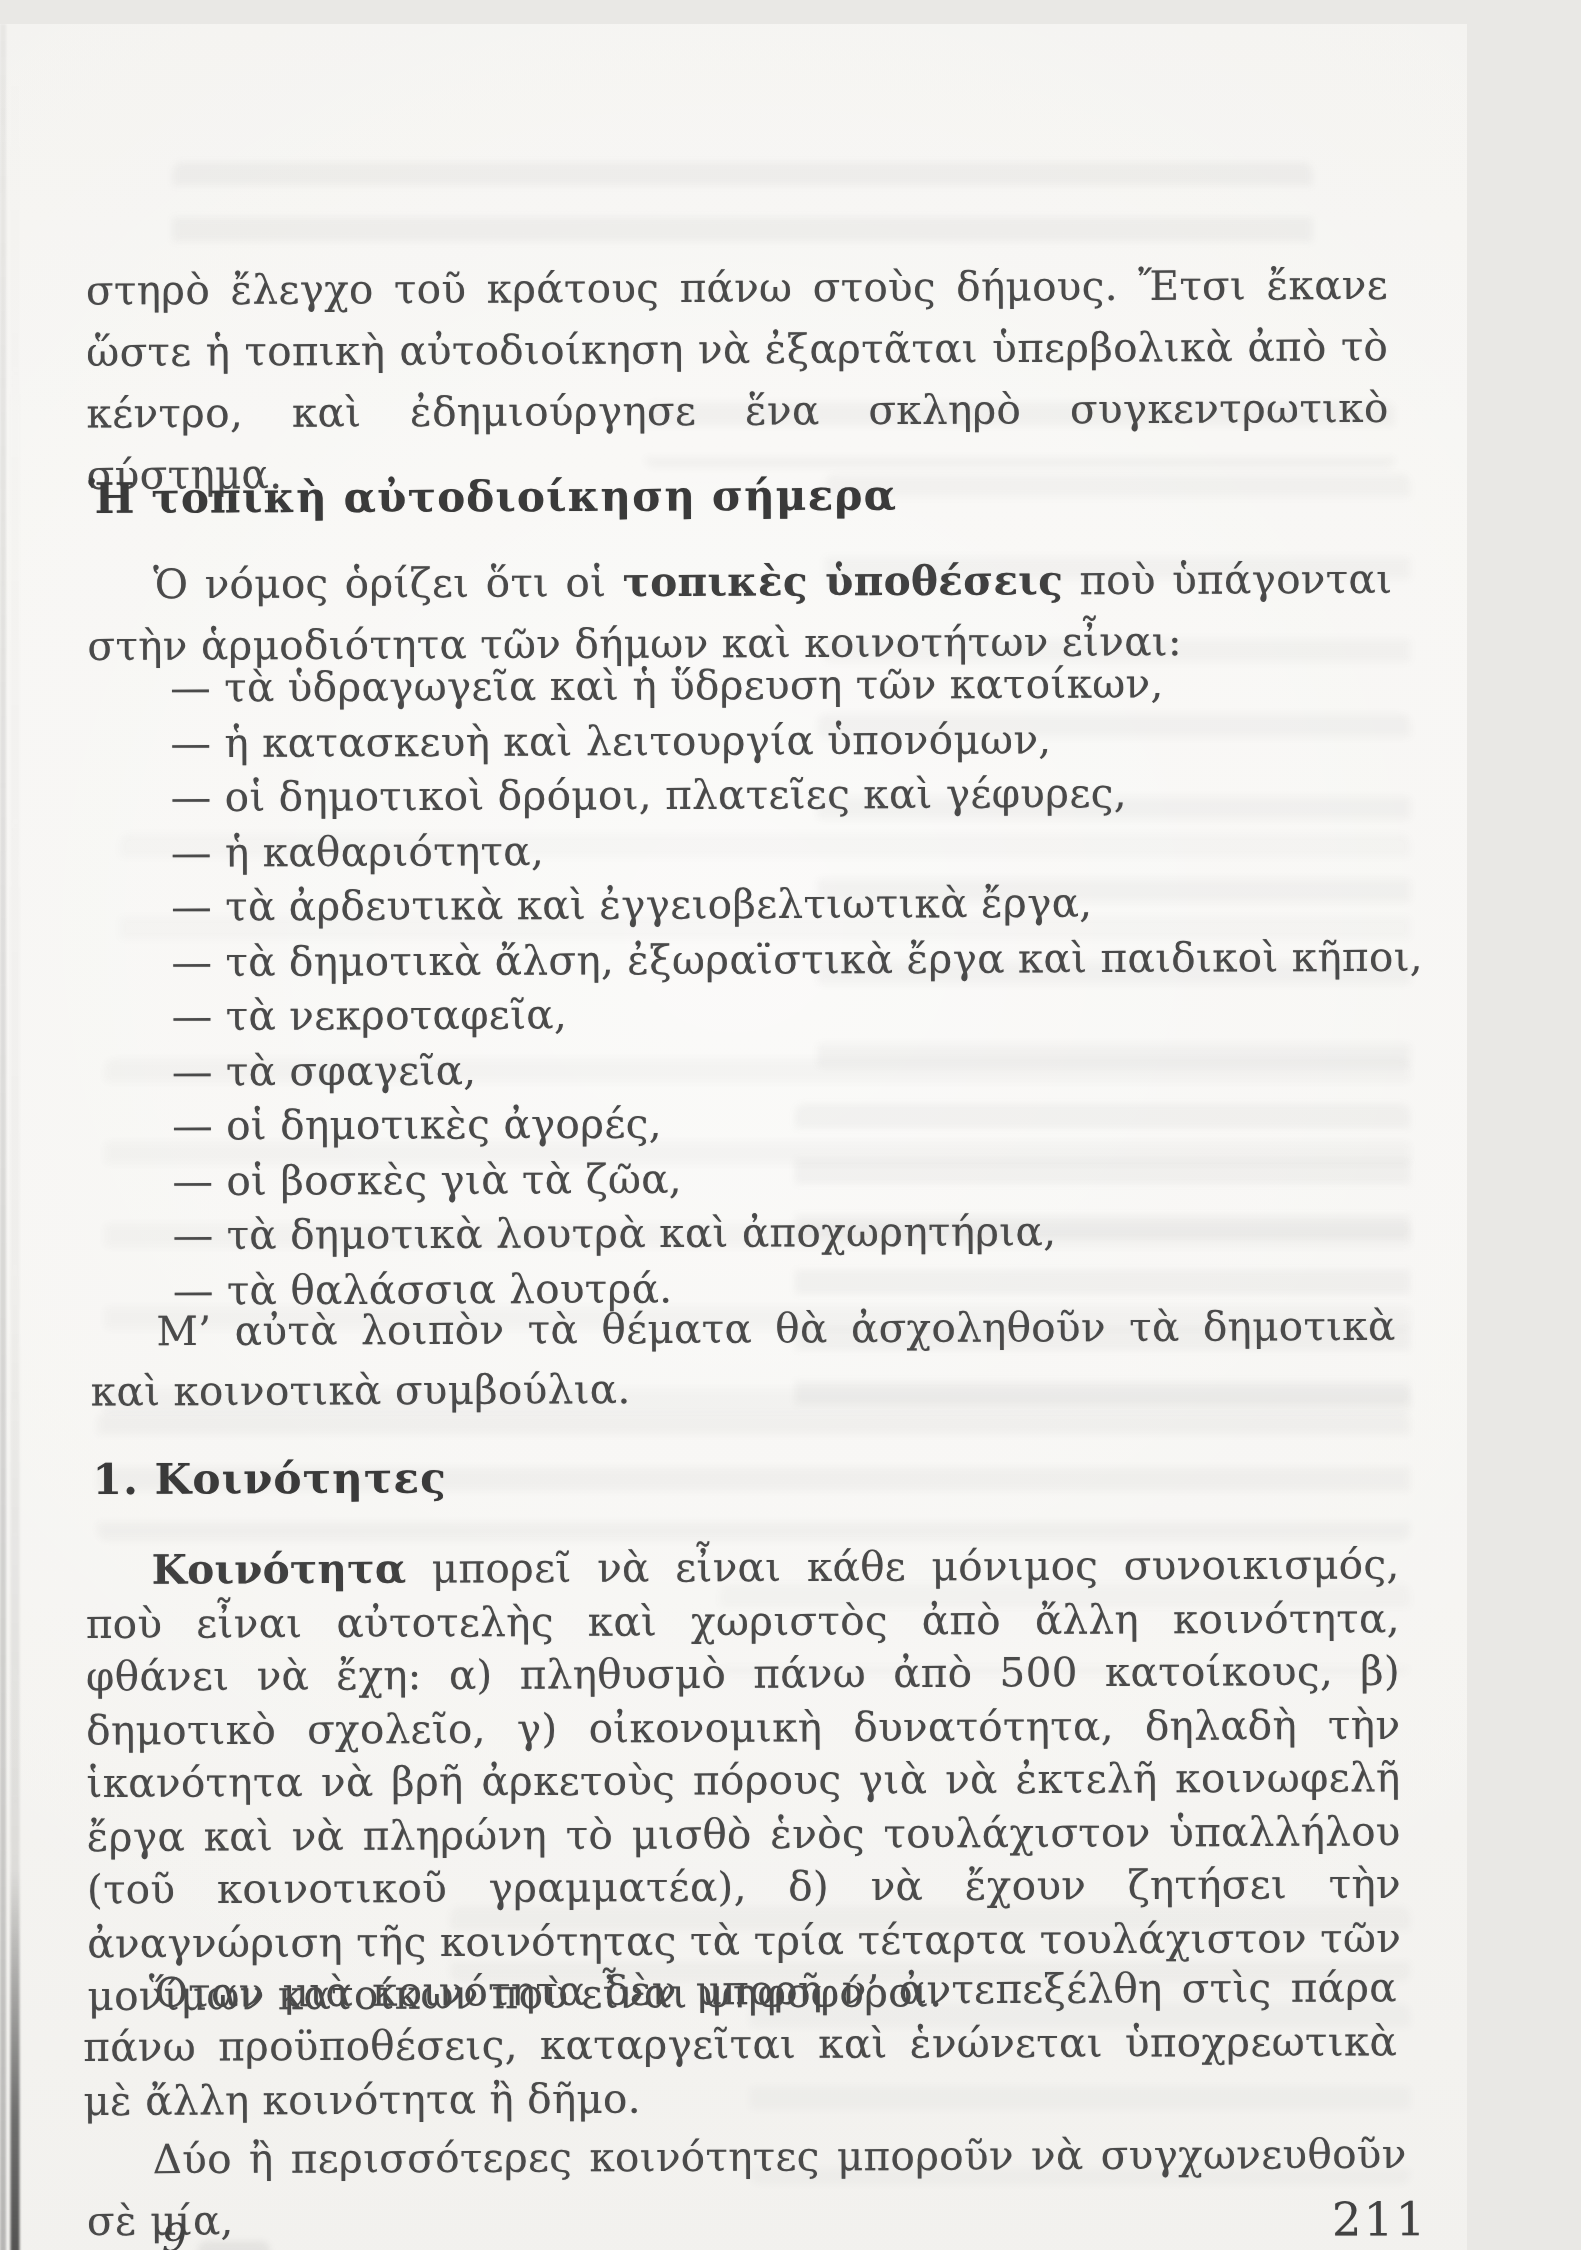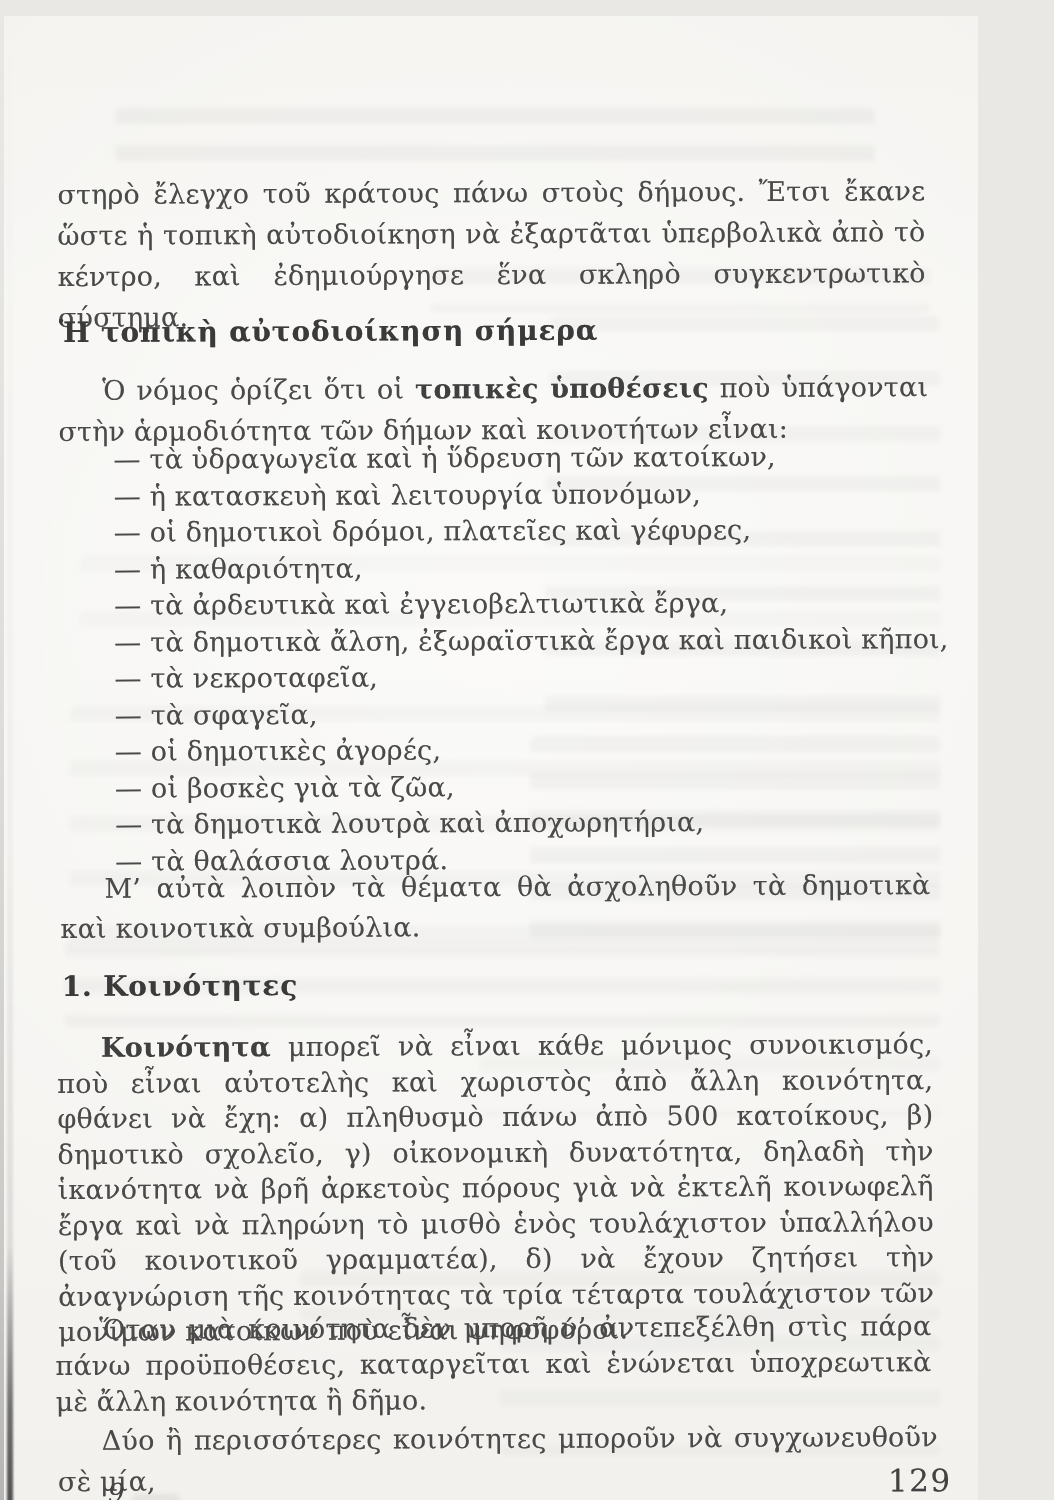--- a/index.html
+++ b/index.html
@@ -136,19 +136,19 @@
 
     <div class="para indent" style="left:53px; top:1012px; width:876px; line-height:35.5px;">
       <span class="bold-inline">Κοινότητα</span><span> μπορεῖ νὰ εἶναι κάθε μόνιμος συνοικισμός, ποὺ εἶναι αὐτοτελὴς καὶ χωριστὸς ἀπὸ ἄλλη κοινότητα, φθάνει νὰ ἔχη: α) πληθυσμὸ πάνω ἀπὸ 500 κατοίκους, β) δημοτικὸ σχολεῖο, γ) οἰκονομικὴ δυνατότητα, δηλαδὴ τὴν ἱκανότητα νὰ βρῆ ἀρκετοὺς πόρους γιὰ νὰ ἐκτελῆ κοινωφελῆ ἔργα καὶ νὰ πληρώνη τὸ μισθὸ ἑνὸς τουλάχιστον ὑπαλλήλου (τοῦ κοινοτικοῦ γραμματέα), δ) νὰ ἔχουν ζητήσει τὴν ἀναγνώριση τῆς κοινότητας τὰ τρία τέταρτα τουλάχιστον τῶν μονίμων κατοίκων ποὺ εἶναι ψηφοφόροι.</span>
     </div>
 
     <div class="para indent" style="left:50px; top:1294px; width:876px; line-height:36px;">Ὅταν μιὰ κοινότητα δὲν μπορῆ ν’ ἀντεπεξέλθη στὶς πάρα πάνω προϋποθέσεις, καταργεῖται καὶ ἑνώνεται ὑποχρεωτικὰ μὲ ἄλλη κοινότητα ἢ δῆμο.</div>
 
     <div class="para indent" style="left:52px; top:1402px; width:880px;">Δύο ἢ περισσότερες κοινότητες μποροῦν νὰ συγχωνευθοῦν σὲ μία,</div>
 
     <div class="footer-num" style="left:102px; top:1460px; font-size:26px; font-style:italic;">9</div>
-    <div class="footer-num" style="left:882px; top:1448px; font-size:31px; letter-spacing:1.5px;">129</div>
+    <div class="footer-num" style="left:882px; top:1448px; font-size:31px; letter-spacing:1.5px;">211</div>
 
   </div>
 
   <div class="spine-shadow"></div>
   <div class="edge-line"></div>
 </div>
 
 </body></html>

